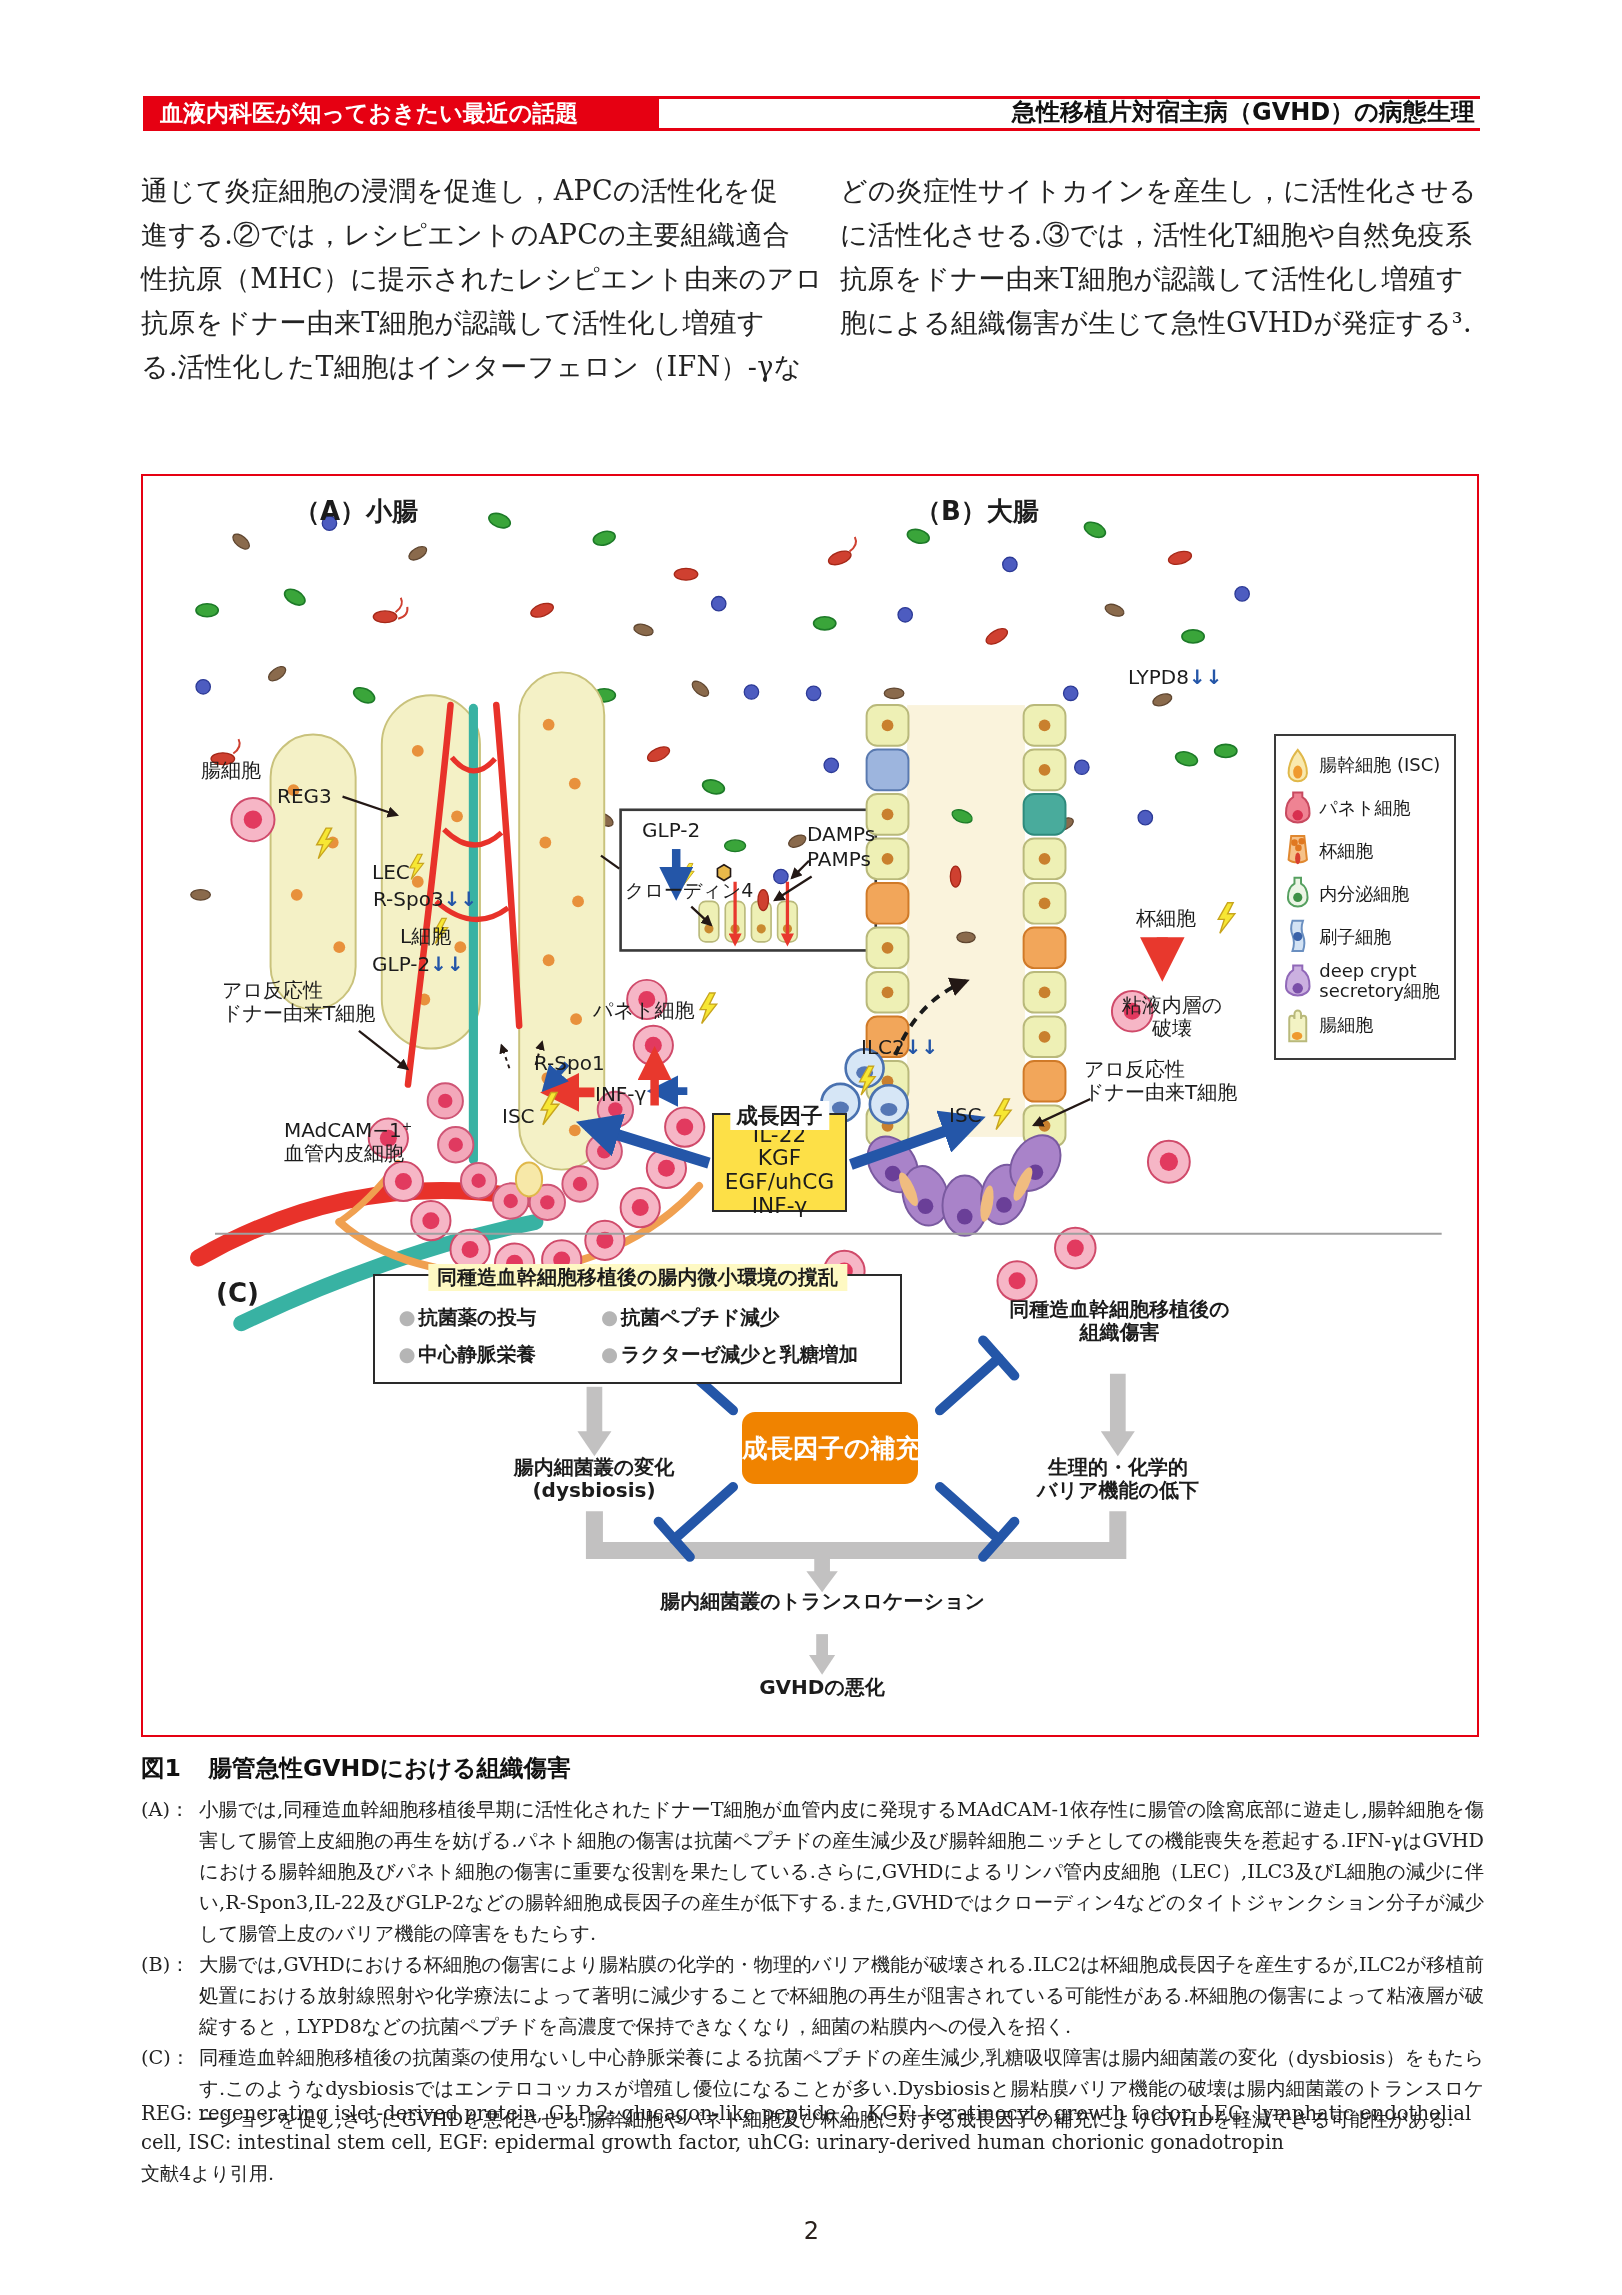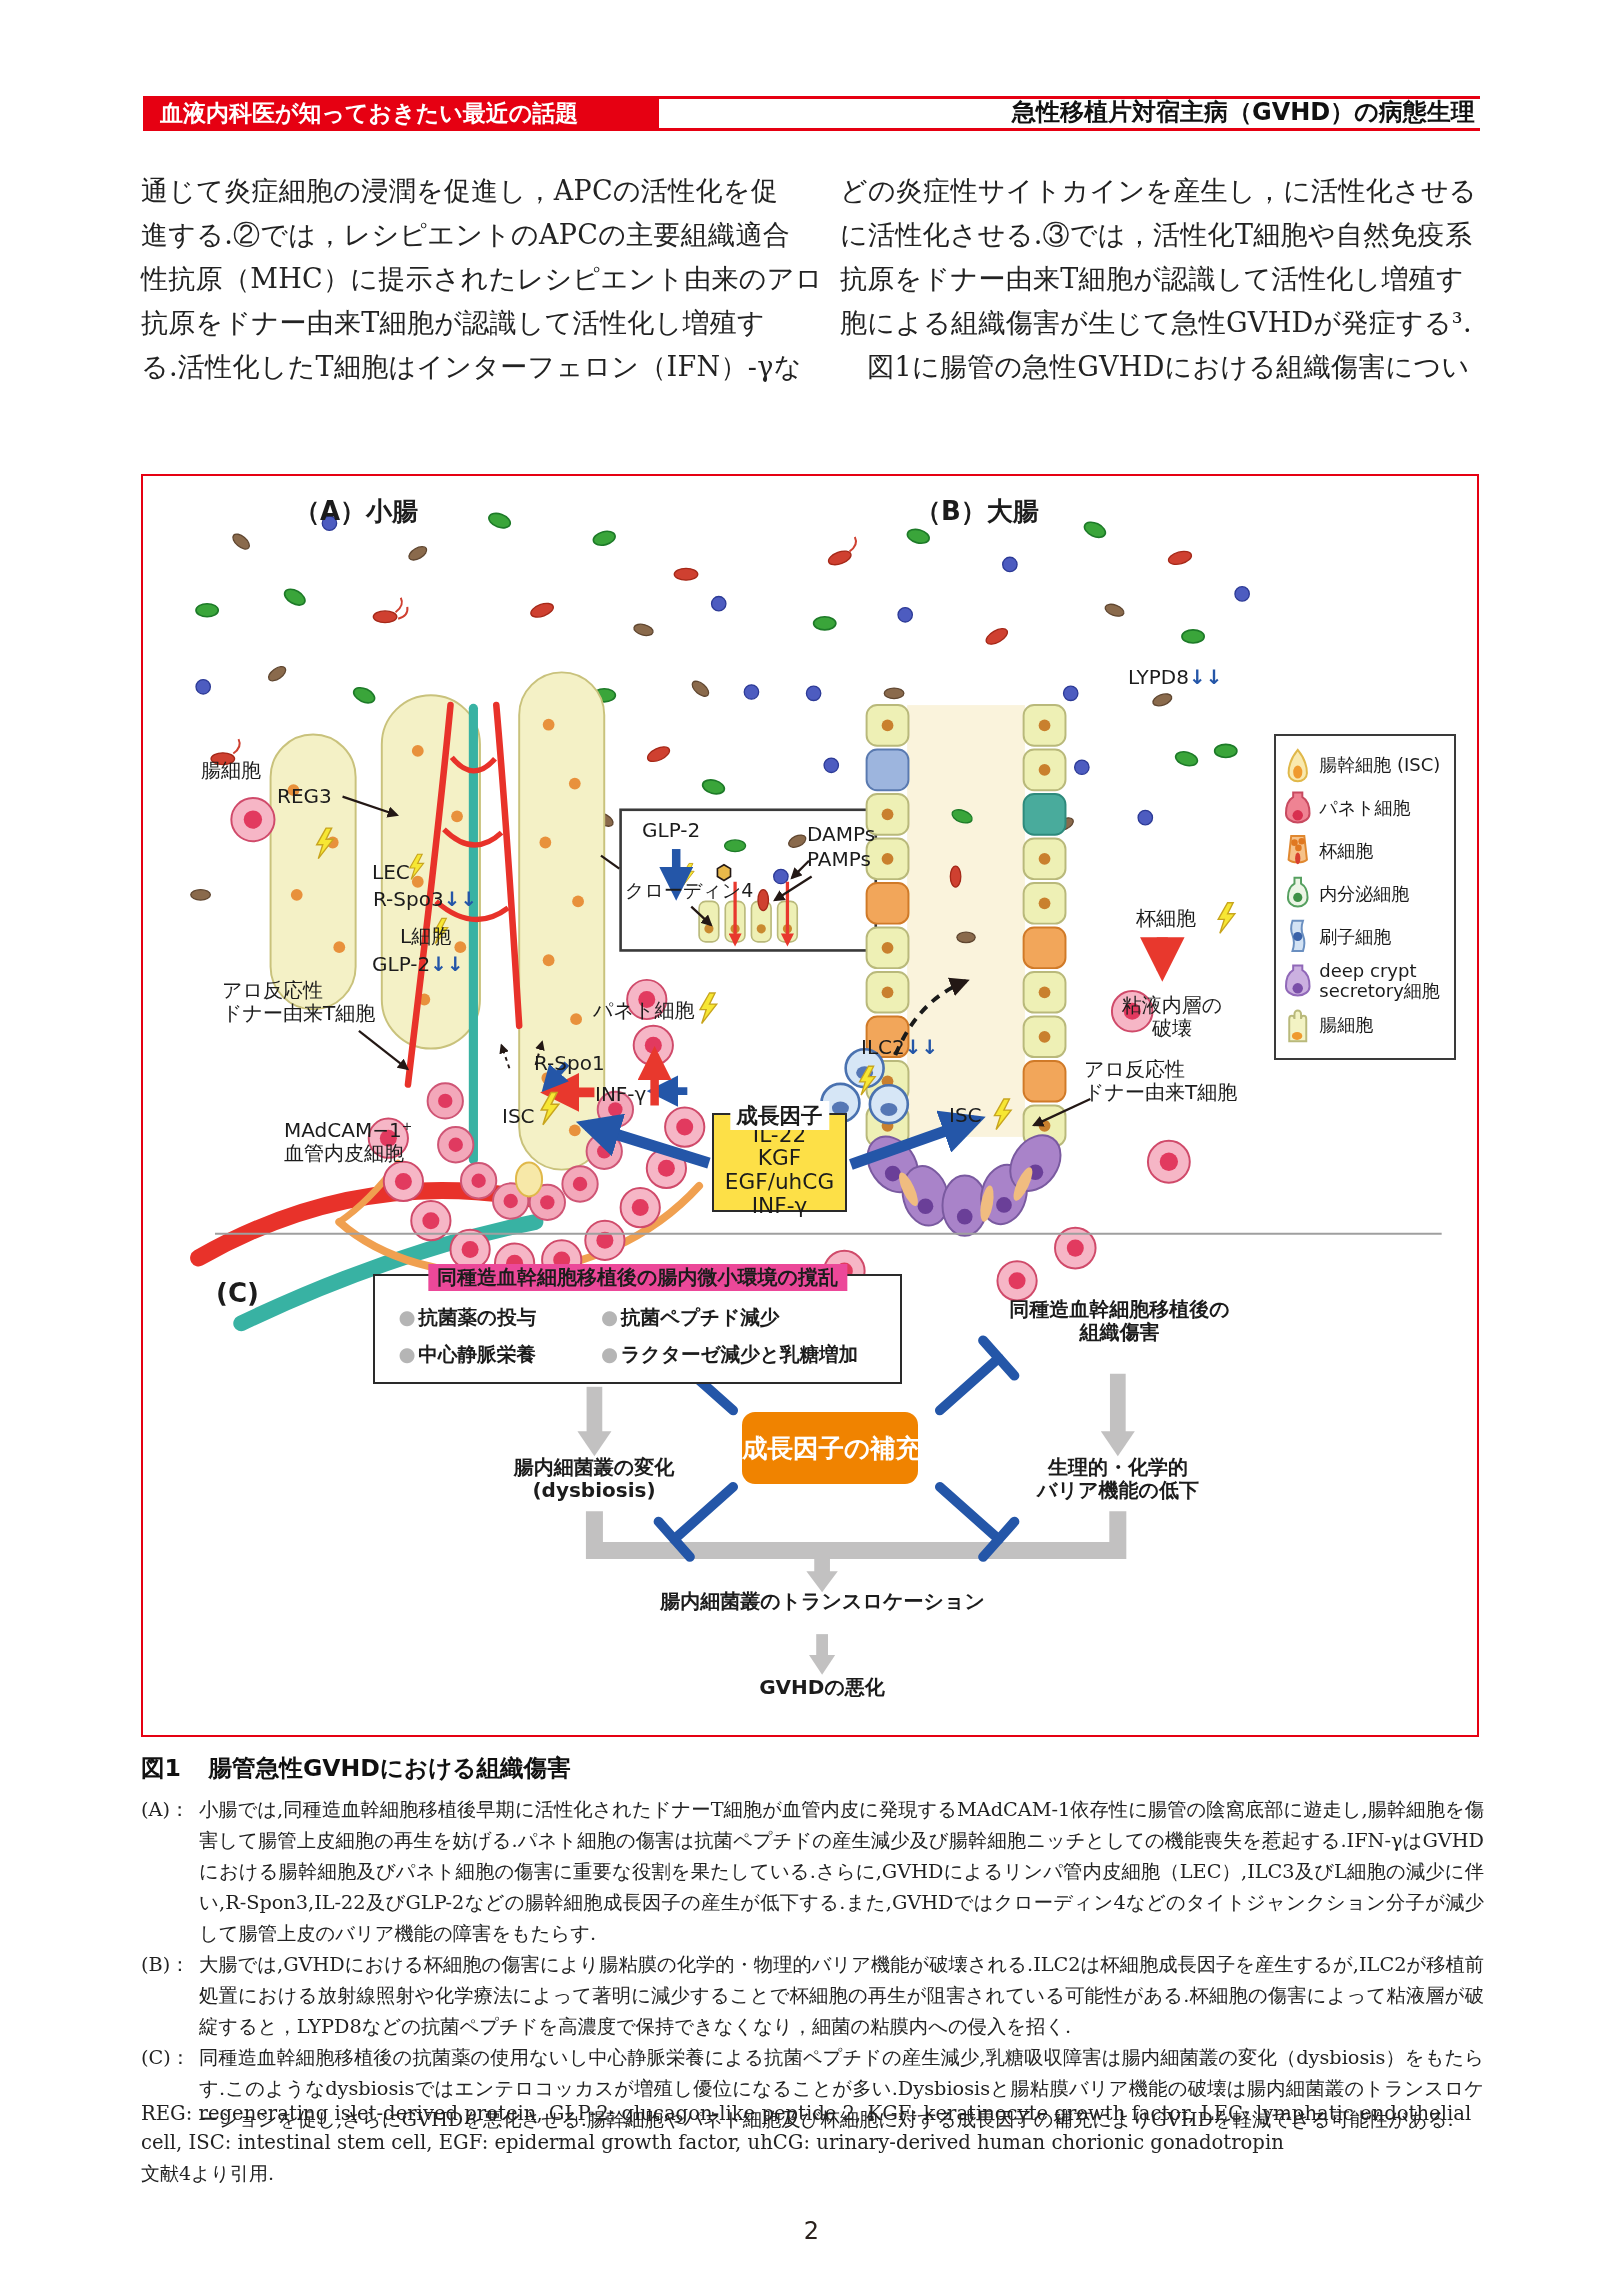--- a/index.html
+++ b/index.html
@@ -25,21 +25,21 @@
   
   .legend{left:1131px;top:258px;width:182px;height:326px;border:2.6px solid #3a3a3a;box-sizing:border-box;background:#fff;padding:10.5px 6.5px 0 7.9px;}
   .leg-row{display:flex;align-items:center;gap:7.9px;margin-bottom:5.9px;}
   .leg-row span{font-size:18px;line-height:20px;white-space:pre-line;}
   
   .gbox{left:569px;top:637px;width:135px;height:99px;border:2.6px solid #2a2a2a;box-sizing:border-box;background:#fde047;text-align:center;}
   .gbox .gtitle{position:absolute;top:-14.4px;left:50%;transform:translateX(-50%);background:#fff;padding:0 6.5px;font-weight:bold;font-size:21.6px;white-space:nowrap;}
   .gbox .gitems{font-size:21.6px;line-height:23.6px;padding-top:7.9px;}
   
   .cbox{left:230px;top:798px;width:529px;height:110px;border:2px solid #2a2a2a;box-sizing:border-box;background:#fff;}
-  .cbox .ctitle{position:absolute;top:-12.4px;left:50%;transform:translateX(-50%);background:#ec4899;padding:0 9.2px;font-weight:bold;font-size:20px;white-space:nowrap;}
+  .cbox .ctitle{position:absolute;top:-12.4px;left:50%;transform:translateX(-50%);background:#fef9c3;padding:0 9.2px;font-weight:bold;font-size:20px;white-space:nowrap;}
   .cgrid{display:grid;grid-template-columns:196px auto;gap:10.5px 6.5px;padding:27.5px 0 0 23.6px;font-size:19.6px;font-weight:bold;}
   .cgrid .it{white-space:nowrap;}
   .cgrid .bu{color:#b5b5b5;margin-right:2.6px;}
   .obox{left:599px;top:936px;width:176px;height:72px;background:#f08300;border-radius:13px;color:#fff;font-weight:bold;font-size:25.5px;text-align:center;line-height:72px;white-space:nowrap;}
   
   .figcap{left:141px;top:1752px;font-size:23.6px;font-weight:bold;white-space:nowrap;color:#111;}
   .figcap .gap{display:inline-block;width:27.5px;}
   .caps{left:141px;top:1794px;width:1343px;font-size:19.3px;line-height:31px;color:#222;}
   .cap-item{position:relative;padding-left:58px;text-align:justify;}
   .cap-tag{position:absolute;left:0;top:0;}
@@ -58,21 +58,20 @@
   <div>進する.②では，レシピエントのAPCの主要組織適合</div>
   <div>性抗原（MHC）に提示されたレシピエント由来のアロ</div>
   <div>抗原をドナー由来T細胞が認識して活性化し増殖す</div>
   <div>る.活性化したT細胞はインターフェロン（IFN）-γな</div>
 </div>
 <div class="abs intro serif col-r">
   <div>どの炎症性サイトカインを産生し，に活性化させる</div>
   <div>に活性化させる.③では，活性化T細胞や自然免疫系</div>
   <div>抗原をドナー由来T細胞が認識して活性化し増殖す</div>
   <div>胞による組織傷害が生じて急性GVHDが発症する³.</div>
-  <div>　図1に腸管の急性GVHDにおける組織傷害につい</div>
 </div>
 
 <div class="abs figure">
 
   <svg class="art" width="1334" height="1259" viewBox="0 0 2039 1924">
     <defs>
       <path id="bolt" d="M21,0 L4,30 L15,30 L7,55 L34,20 L21,20 L31,0 Z" fill="#f7e733" stroke="#c8a51e" stroke-width="2.5"></path>
       <marker id="mb" markerWidth="4" markerHeight="4" refX="3" refY="2" orient="auto">
           <path d="M0,0L4,2L0,4Z" fill="#2456a8"></path>
         </marker>

